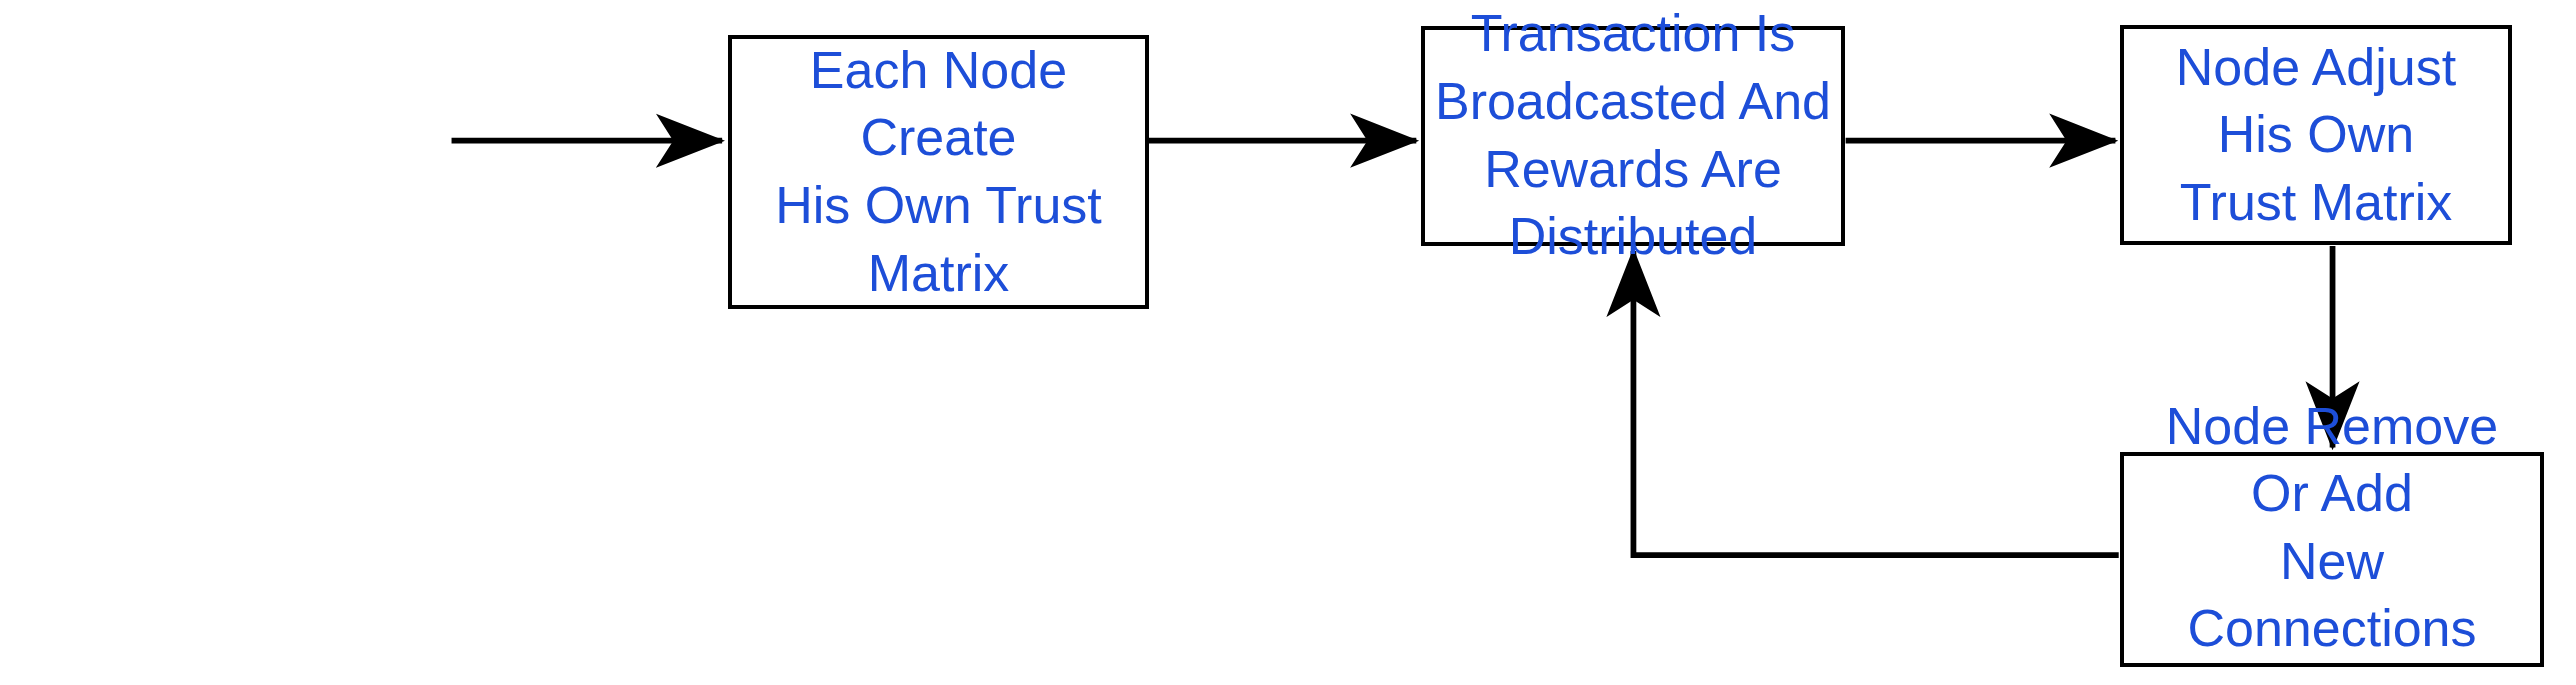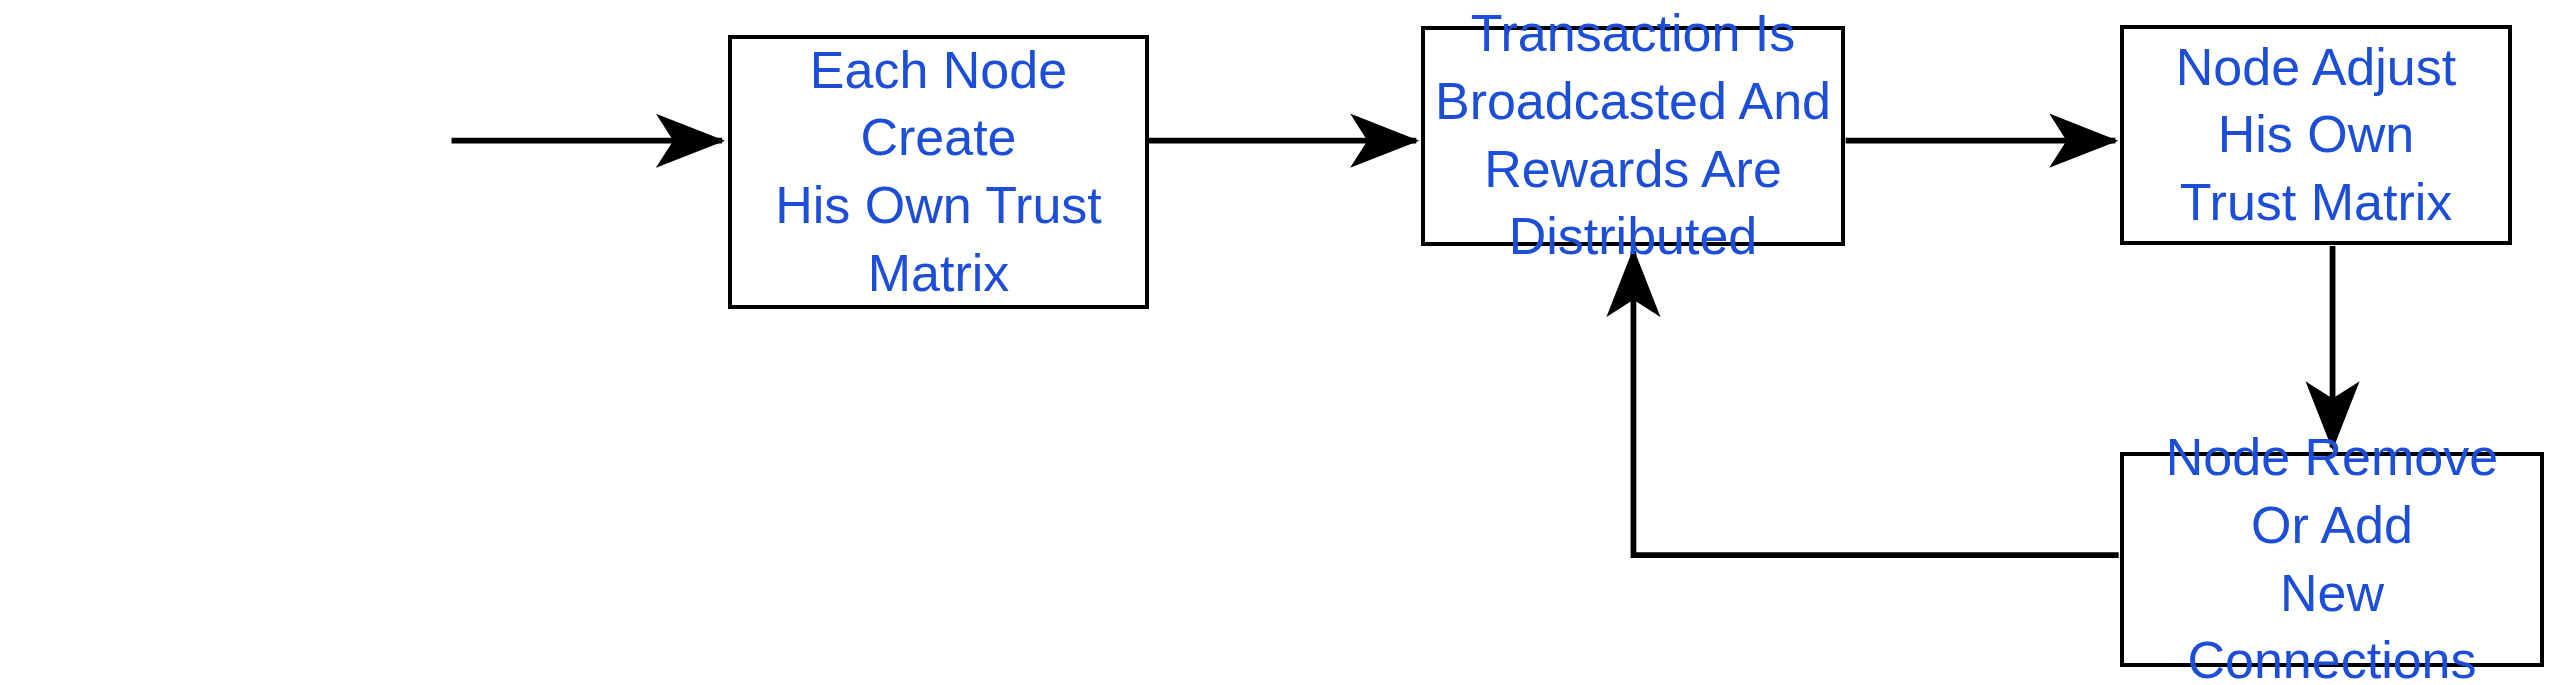--- a/index.html
+++ b/index.html
@@ -42,21 +42,21 @@
     color: #1d4ed8;
     letter-spacing: 0px;
     white-space: pre-line;
     padding: 0 8.2px;
   }
   
   #node-blockchain-model      { left: 30px;   top: 37px;  width: 422px; height: 209px; }
   #node-each-node-create      { left: 728px;  top: 35px;  width: 421px; height: 274px; }
   #node-transaction-broadcast { left: 1421px; top: 25.5px;  width: 424px; height: 220px; }
   #node-node-adjust           { left: 2120px; top: 25px;  width: 392px; height: 220px; }
-  #node-node-remove-add       { left: 2120px; top: 452px; width: 424px; height: 215px; }
+  #node-node-remove-add       { left: 2120px; top: 452px; width: 424px; height: 215px; align-items: flex-end; }
 </style>
 </head>
 <body>
 
 <div id="canvas">
 
   <svg id="flow-svg" viewBox="0 0 3132 834" xmlns="http://www.w3.org/2000/svg">
     <defs>
       <marker id="arrowhead-right" markerWidth="13" markerHeight="13" refX="11.5" refY="5" orient="auto" markerUnits="strokeWidth">
         <path d="M0,0.3 L12,5 L0,9.7 L3,5 Z" fill="#000000"></path>

